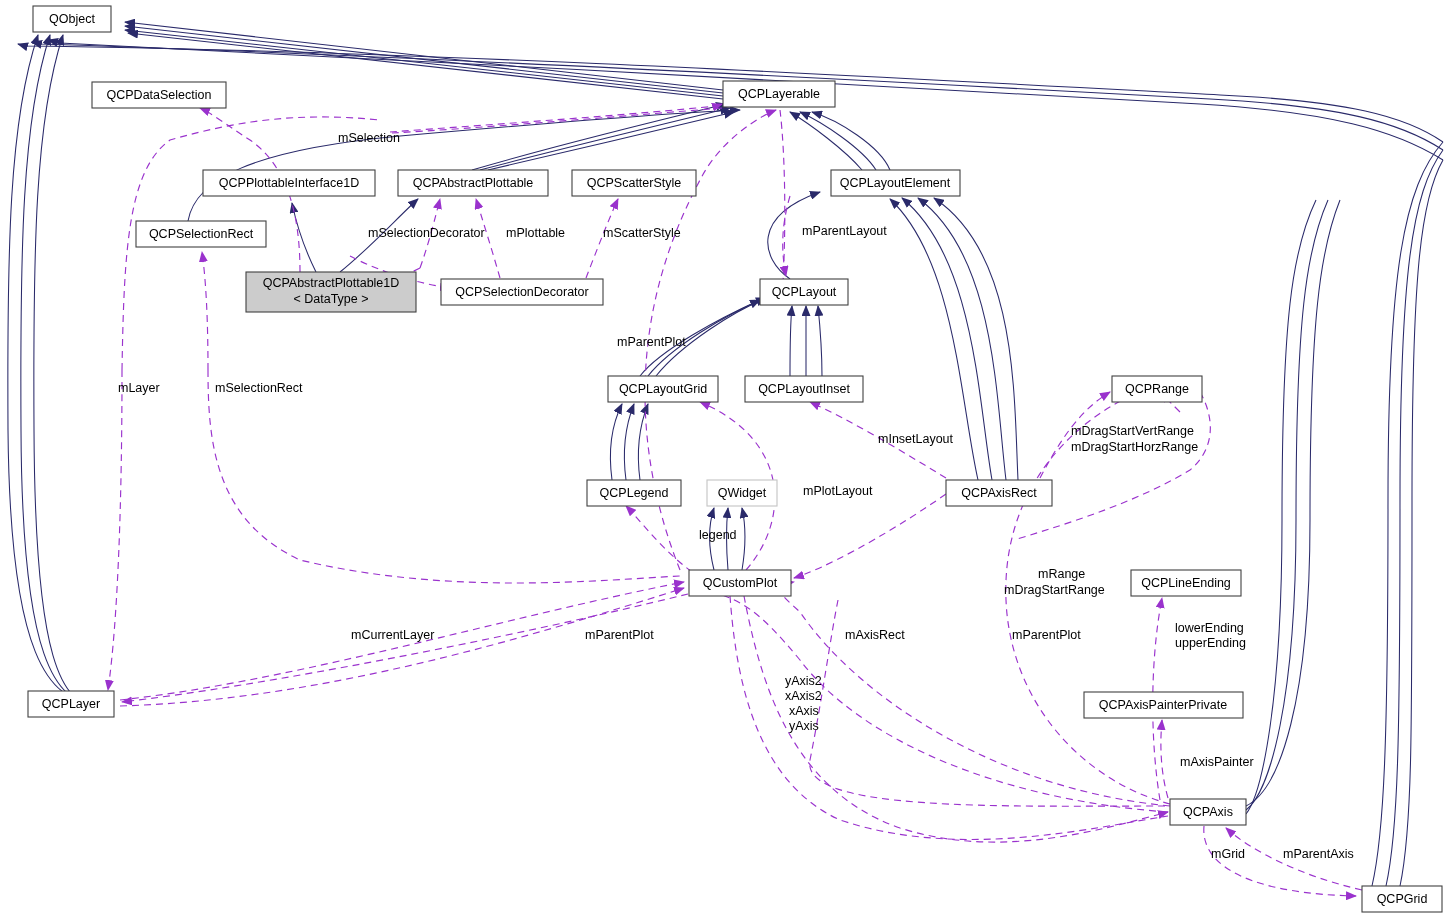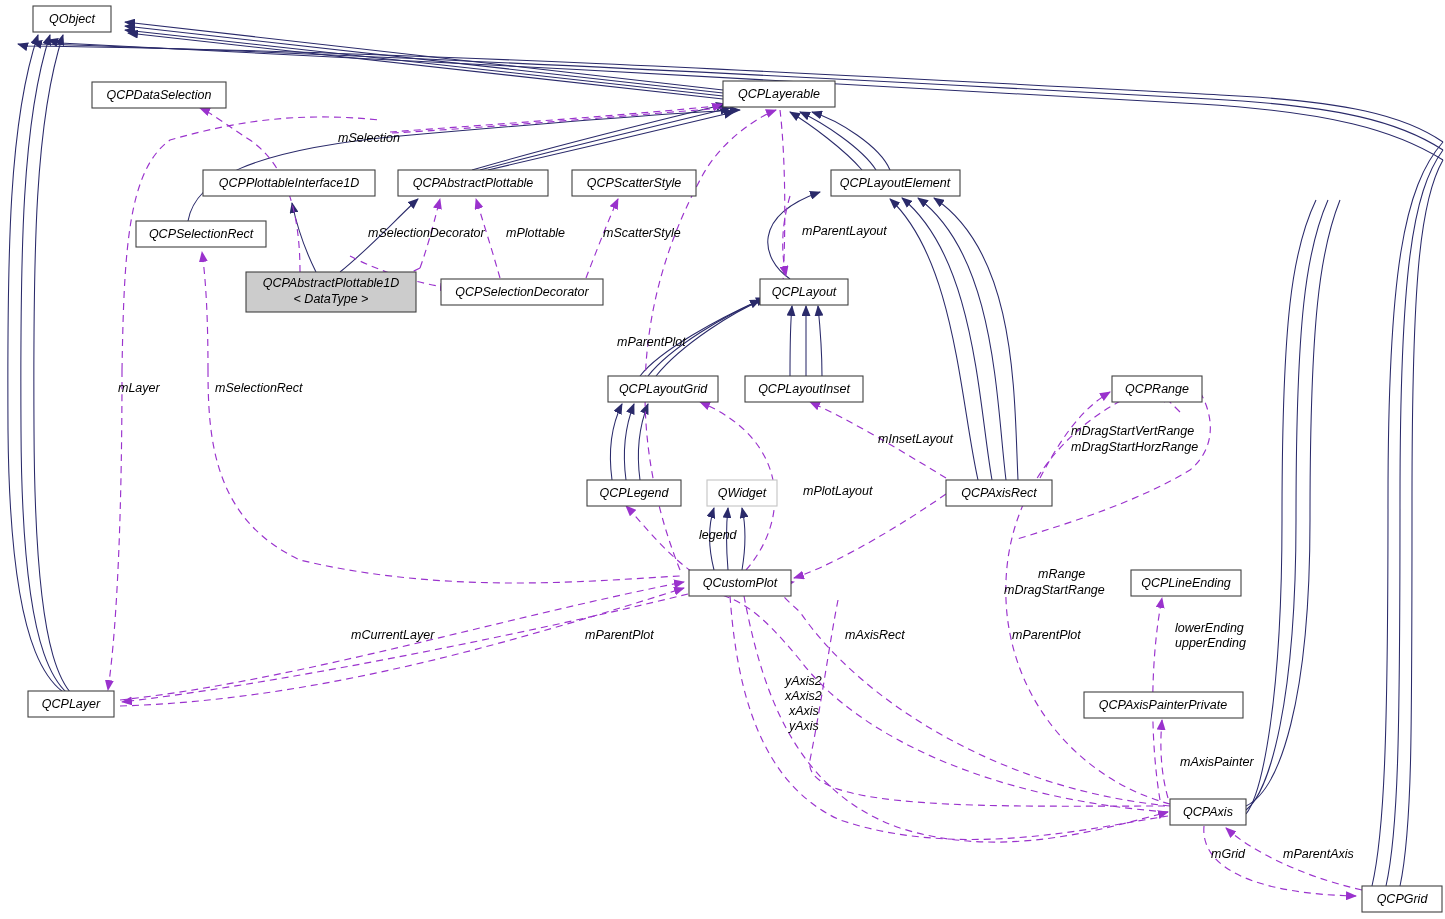--- a/index.html
+++ b/index.html
@@ -1,17 +1,17 @@
 <!DOCTYPE html>
 <html><head>
 <meta charset="utf-8">
 <style>
   html,body{margin:0;padding:0;background:#ffffff;}
   body{width:1445px;height:919px;overflow:hidden;font-family:"Liberation Sans",sans-serif;}
-  #diagram{position:relative;width:1445px;height:919px;font-style:italic;}
+  #diagram{position:relative;width:1445px;height:919px;}
   svg{position:absolute;top:0;left:0;width:1445px;height:919px;}
   .node-label{font-family:"Liberation Sans",sans-serif;font-size:12.5px;fill:#000000;text-anchor:middle;dominant-baseline:middle;}
   .edge-label{font-family:"Liberation Sans",sans-serif;font-size:12.5px;fill:#000000;text-anchor:start;dominant-baseline:middle;}
   .box{fill:#ffffff;stroke:#404040;stroke-width:1.1;}
   .box-tpl{fill:#cccccc;stroke:#404040;stroke-width:1.1;}
   .box-ext{fill:#ffffff;stroke:#c4c4c4;stroke-width:1.1;}
   .inherit{fill:none;stroke:#2a2a6a;stroke-width:1.05;}
   .usage{fill:none;stroke:#9a32cd;stroke-width:1.15;stroke-dasharray:7,5;}
 </style>
 </head>

